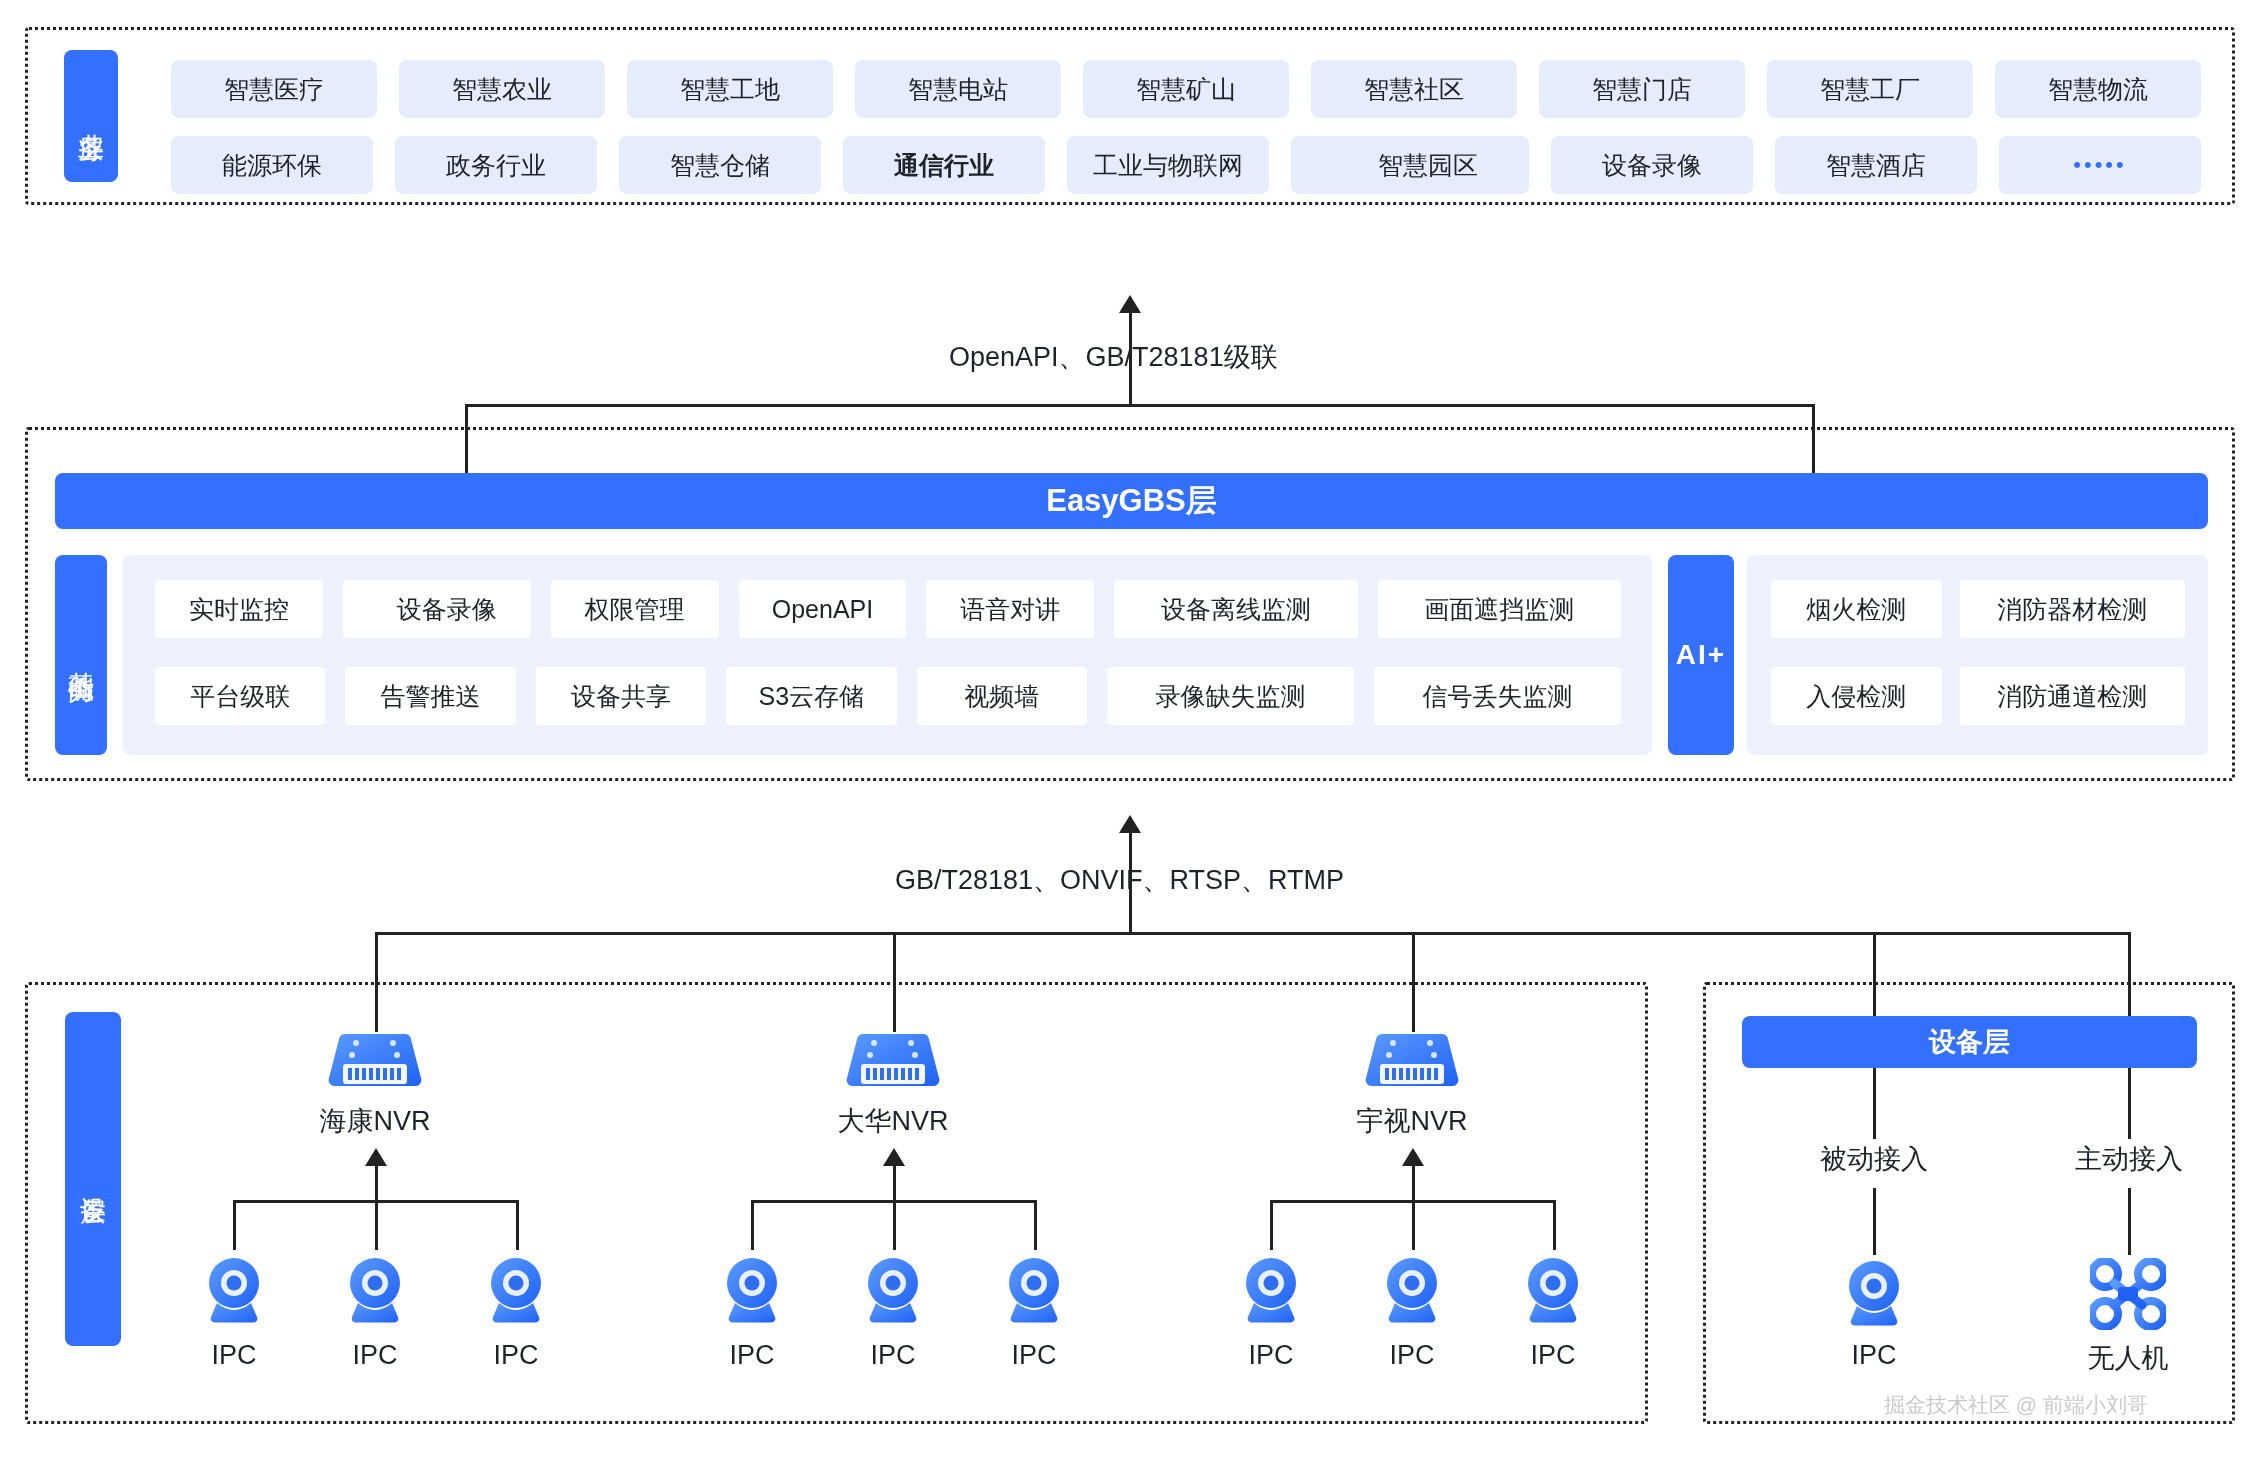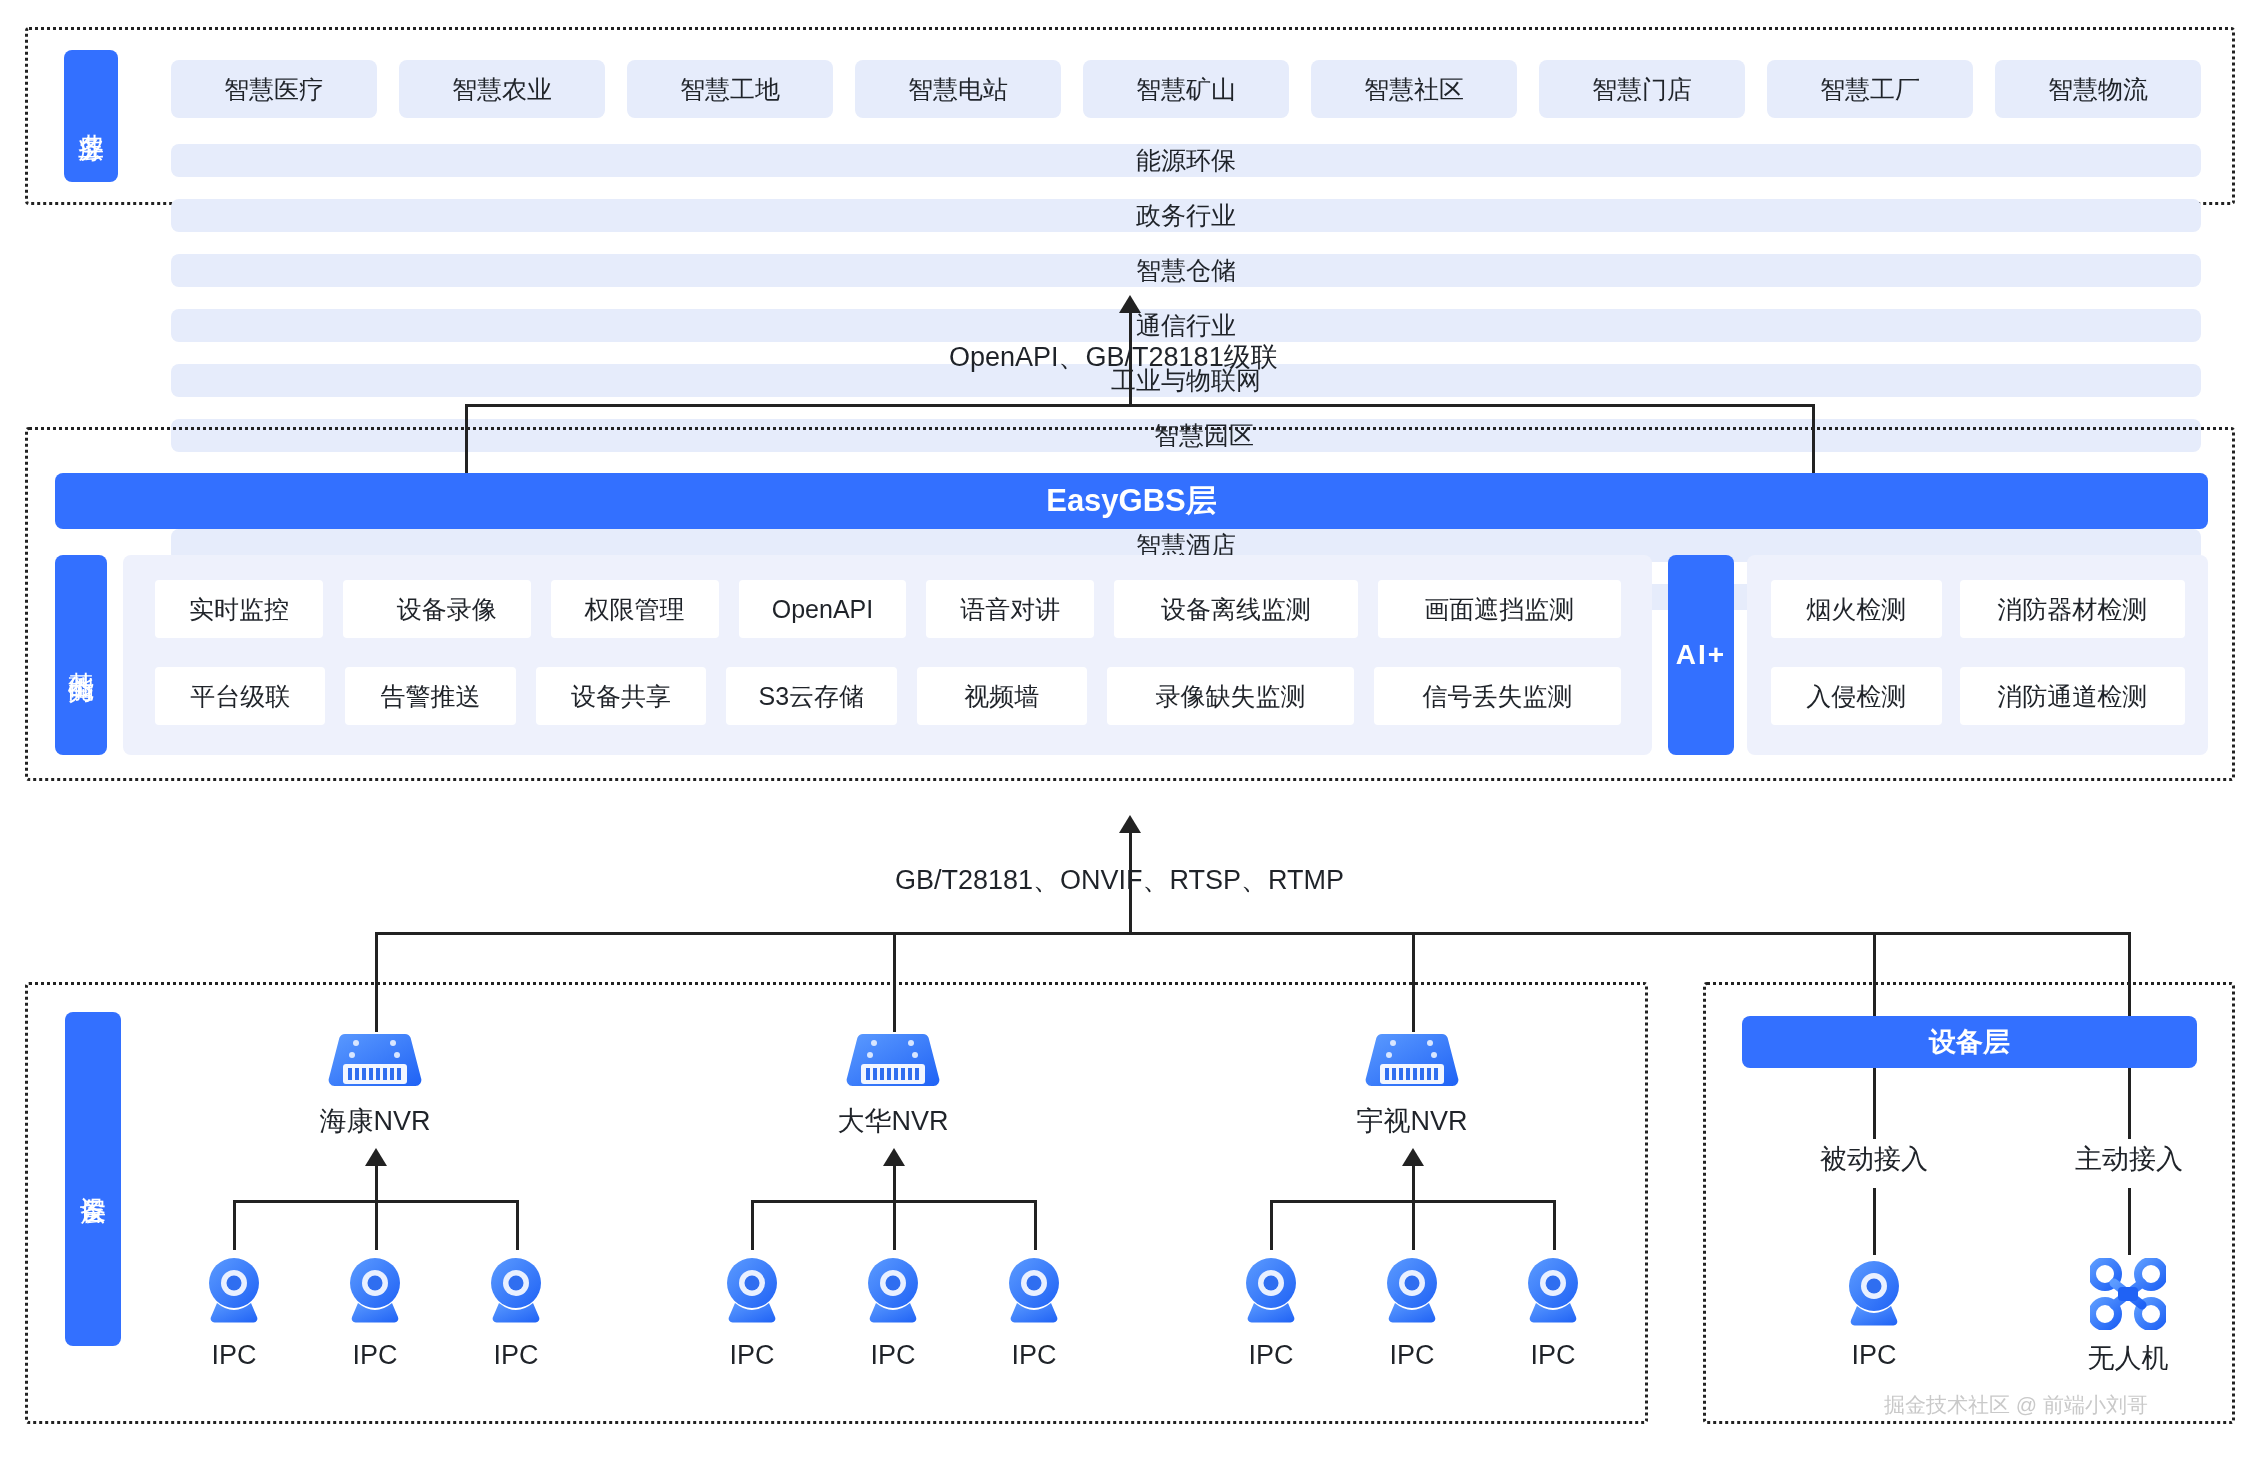--- a/index.html
+++ b/index.html
@@ -126,25 +126,25 @@
     <div class="chip" style="flex:1;">智慧农业</div>
     <div class="chip" style="flex:1;">智慧工地</div>
     <div class="chip" style="flex:1;">智慧电站</div>
     <div class="chip" style="flex:1;">智慧矿山</div>
     <div class="chip" style="flex:1;">智慧社区</div>
     <div class="chip" style="flex:1;">智慧门店</div>
     <div class="chip" style="flex:1;">智慧工厂</div>
     <div class="chip" style="flex:1;">智慧物流</div>
   </div>
 
-  <div style="position:absolute; left:171px; top:144px; width:2030px; display:flex; gap:22px;flex-direction:column;">
+  <div style="position:absolute; left:171px; top:136px; width:2030px; display:flex; gap:22px;">
     <div class="chip" style="flex:1;">能源环保</div>
     <div class="chip" style="flex:1;">政务行业</div>
     <div class="chip" style="flex:1;">智慧仓储</div>
-    <div class="chip" style="flex:1;">通信行业</div>
+    <div class="chip" style="flex:1;font-weight:bold;">通信行业</div>
     <div class="chip" style="flex:1;">工业与物联网</div>
     <div class="chip" style="flex:1;padding-left:36px;">智慧园区</div>
     <div class="chip" style="flex:1;">设备录像</div>
     <div class="chip" style="flex:1;">智慧酒店</div>
     <div class="chip dots" style="flex:1;">•••••</div>
   </div>
 
   <div class="arrow-up" style="left:1119px; top:295px;"></div>
   <div class="line-v" style="left:1129px; top:312px; height:94px;"></div>
   <div class="line-h" style="left:465px; top:404px; width:1350px;"></div>

